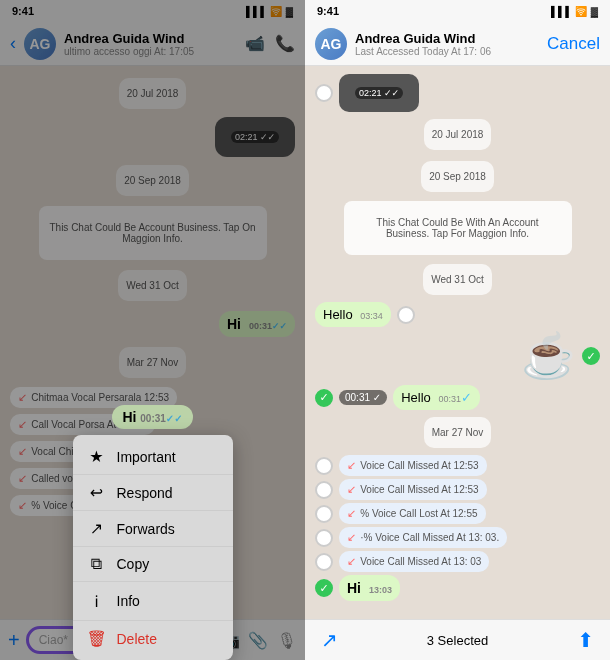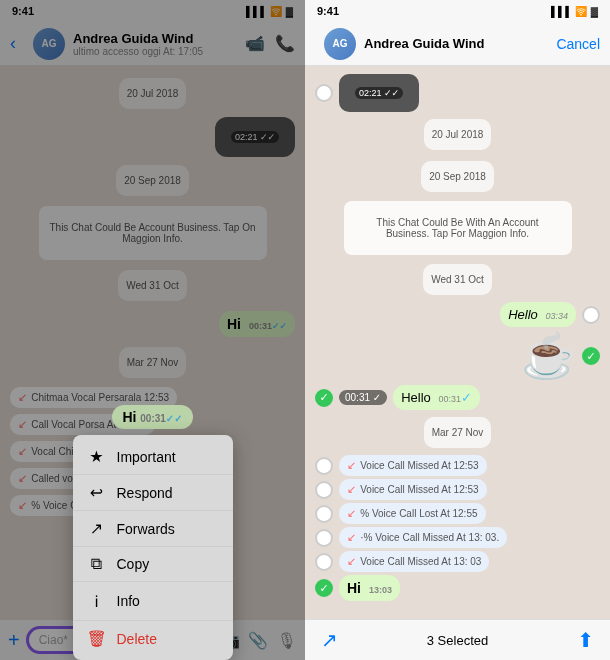--- a/index.html
+++ b/index.html
@@ -42,21 +42,21 @@
       padding: 6px 10px;
       border-bottom: 1px solid #ddd;
       height: 44px;
       gap: 8px;
     }
     .back-btn { color: #007aff; font-size: 18px; }
     .header-avatar {
       width: 32px; height: 32px; border-radius: 50%;
       background: linear-gradient(135deg, #6b9fd4, #4a7bc4);
       display: flex; align-items: center; justify-content: center;
-      color: white; font-size: 10px; font-weight: 600; margin-left: 9px;
+      color: white; font-size: 14px; font-weight: 600;
     }
     .header-info { flex: 1; }
     .header-name { font-size: 13px; font-weight: 600; color: #000; }
     .header-sub { font-size: 10px; color: #888; }
     .header-icons { display: flex; gap: 10px; color: #007aff; font-size: 16px; }
 
     .chat-messages {
       flex: 1;
       overflow-y: auto;
       padding: 8px 10px;
@@ -219,21 +219,21 @@
       display: flex;
       align-items: center;
       padding: 6px 10px;
       border-bottom: 1px solid #ddd;
       height: 44px;
       gap: 8px;
     }
     .right-header-info { flex: 1; }
     .right-header-name { font-size: 13px; font-weight: 600; color: #000; }
     .right-header-sub { font-size: 10px; color: #888; }
-    .cancel-btn { color: #007aff; font-size: 14px; margin-left: 36px; }
+    .cancel-btn { color: #007aff; font-size: 17px; margin-left: 36px; }
 
     .right-chat {
       flex: 1;
       overflow-y: auto;
       padding: 8px 10px;
       background: #e5ddd5;
       display: flex;
       flex-direction: column;
       gap: 3px;
     }
@@ -398,20 +398,21 @@
       <span>▌▌▌</span>
       <span>🛜</span>
       <span>▓</span>
     </div>
   </div>
 
   <div class="right-header">
     <div class="header-avatar">AG</div>
     <div class="right-header-info">
       <div class="right-header-name">Andrea Guida Wind</div>
+      <div class="right-header-sub">Last Accessed Today At 17: 06</div>
     </div>
     <span class="cancel-btn">Cancel</span>
   </div>
 
   <div class="right-chat">
 
     <div class="select-row">
       <div class="select-circle"></div>
       <div style="background:#555;border-radius:10px;width:80px;height:38px;display:flex;align-items:center;justify-content:center;">
         <span style="background:rgba(0,0,0,0.5);color:#fff;font-size:9px;border-radius:8px;padding:1px 4px;">02:21 ✓✓</span>
@@ -419,21 +420,21 @@
     </div>
 
     <div class="date-badge">20 Jul 2018</div>
 
     <div class="date-badge">20 Sep 2018</div>
     <div class="system-msg">
       This Chat Could Be With An Account Business. Tap For Maggion Info.
     </div>
     <div class="date-badge">Wed 31 Oct</div>
 
-    <div class="select-row" style="justify-content:flex-end;font-style:italic;">
+    <div class="select-row" style="">
       <div class="msg-bubble msg-right" style="font-size:13px;">
         Hello <span class="msg-time">03:34</span>
       </div>
       <div class="select-circle"></div>
     </div>
 
     <div class="select-row" style="justify-content:flex-end;">
       <div style="font-size:44px;align-self:flex-end;">☕</div>
       <div class="select-circle checked">✓</div>
     </div>

